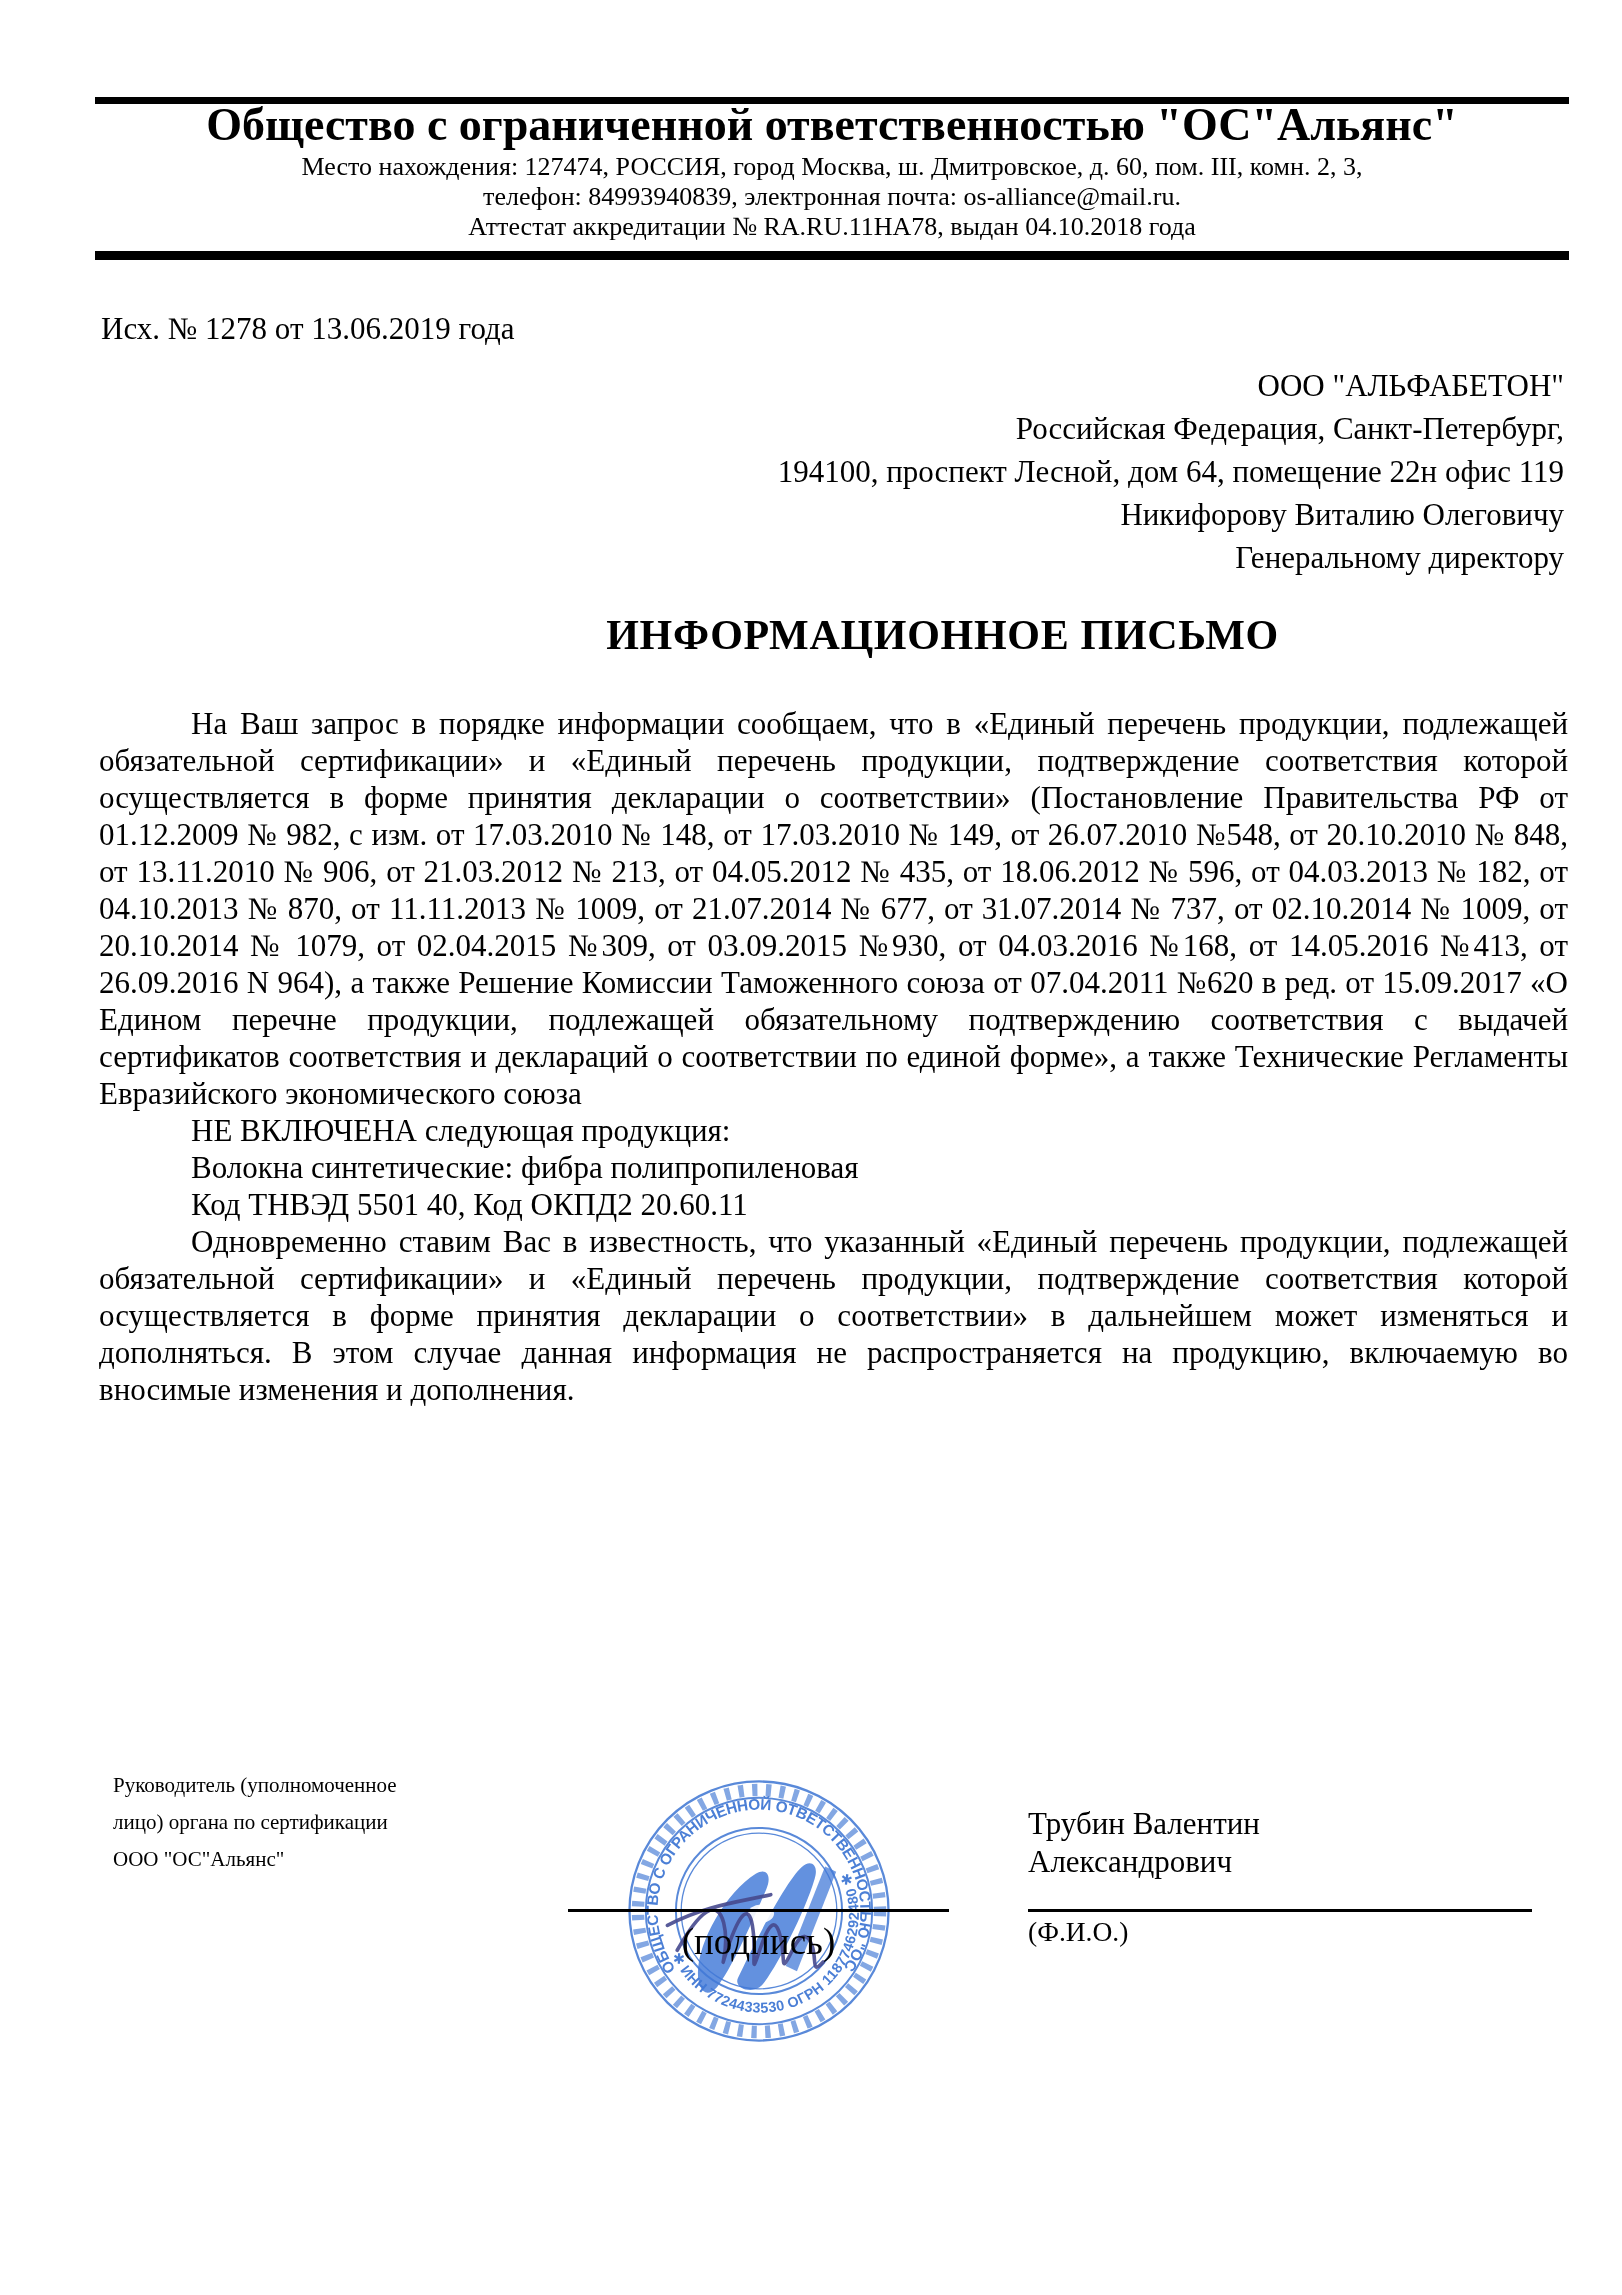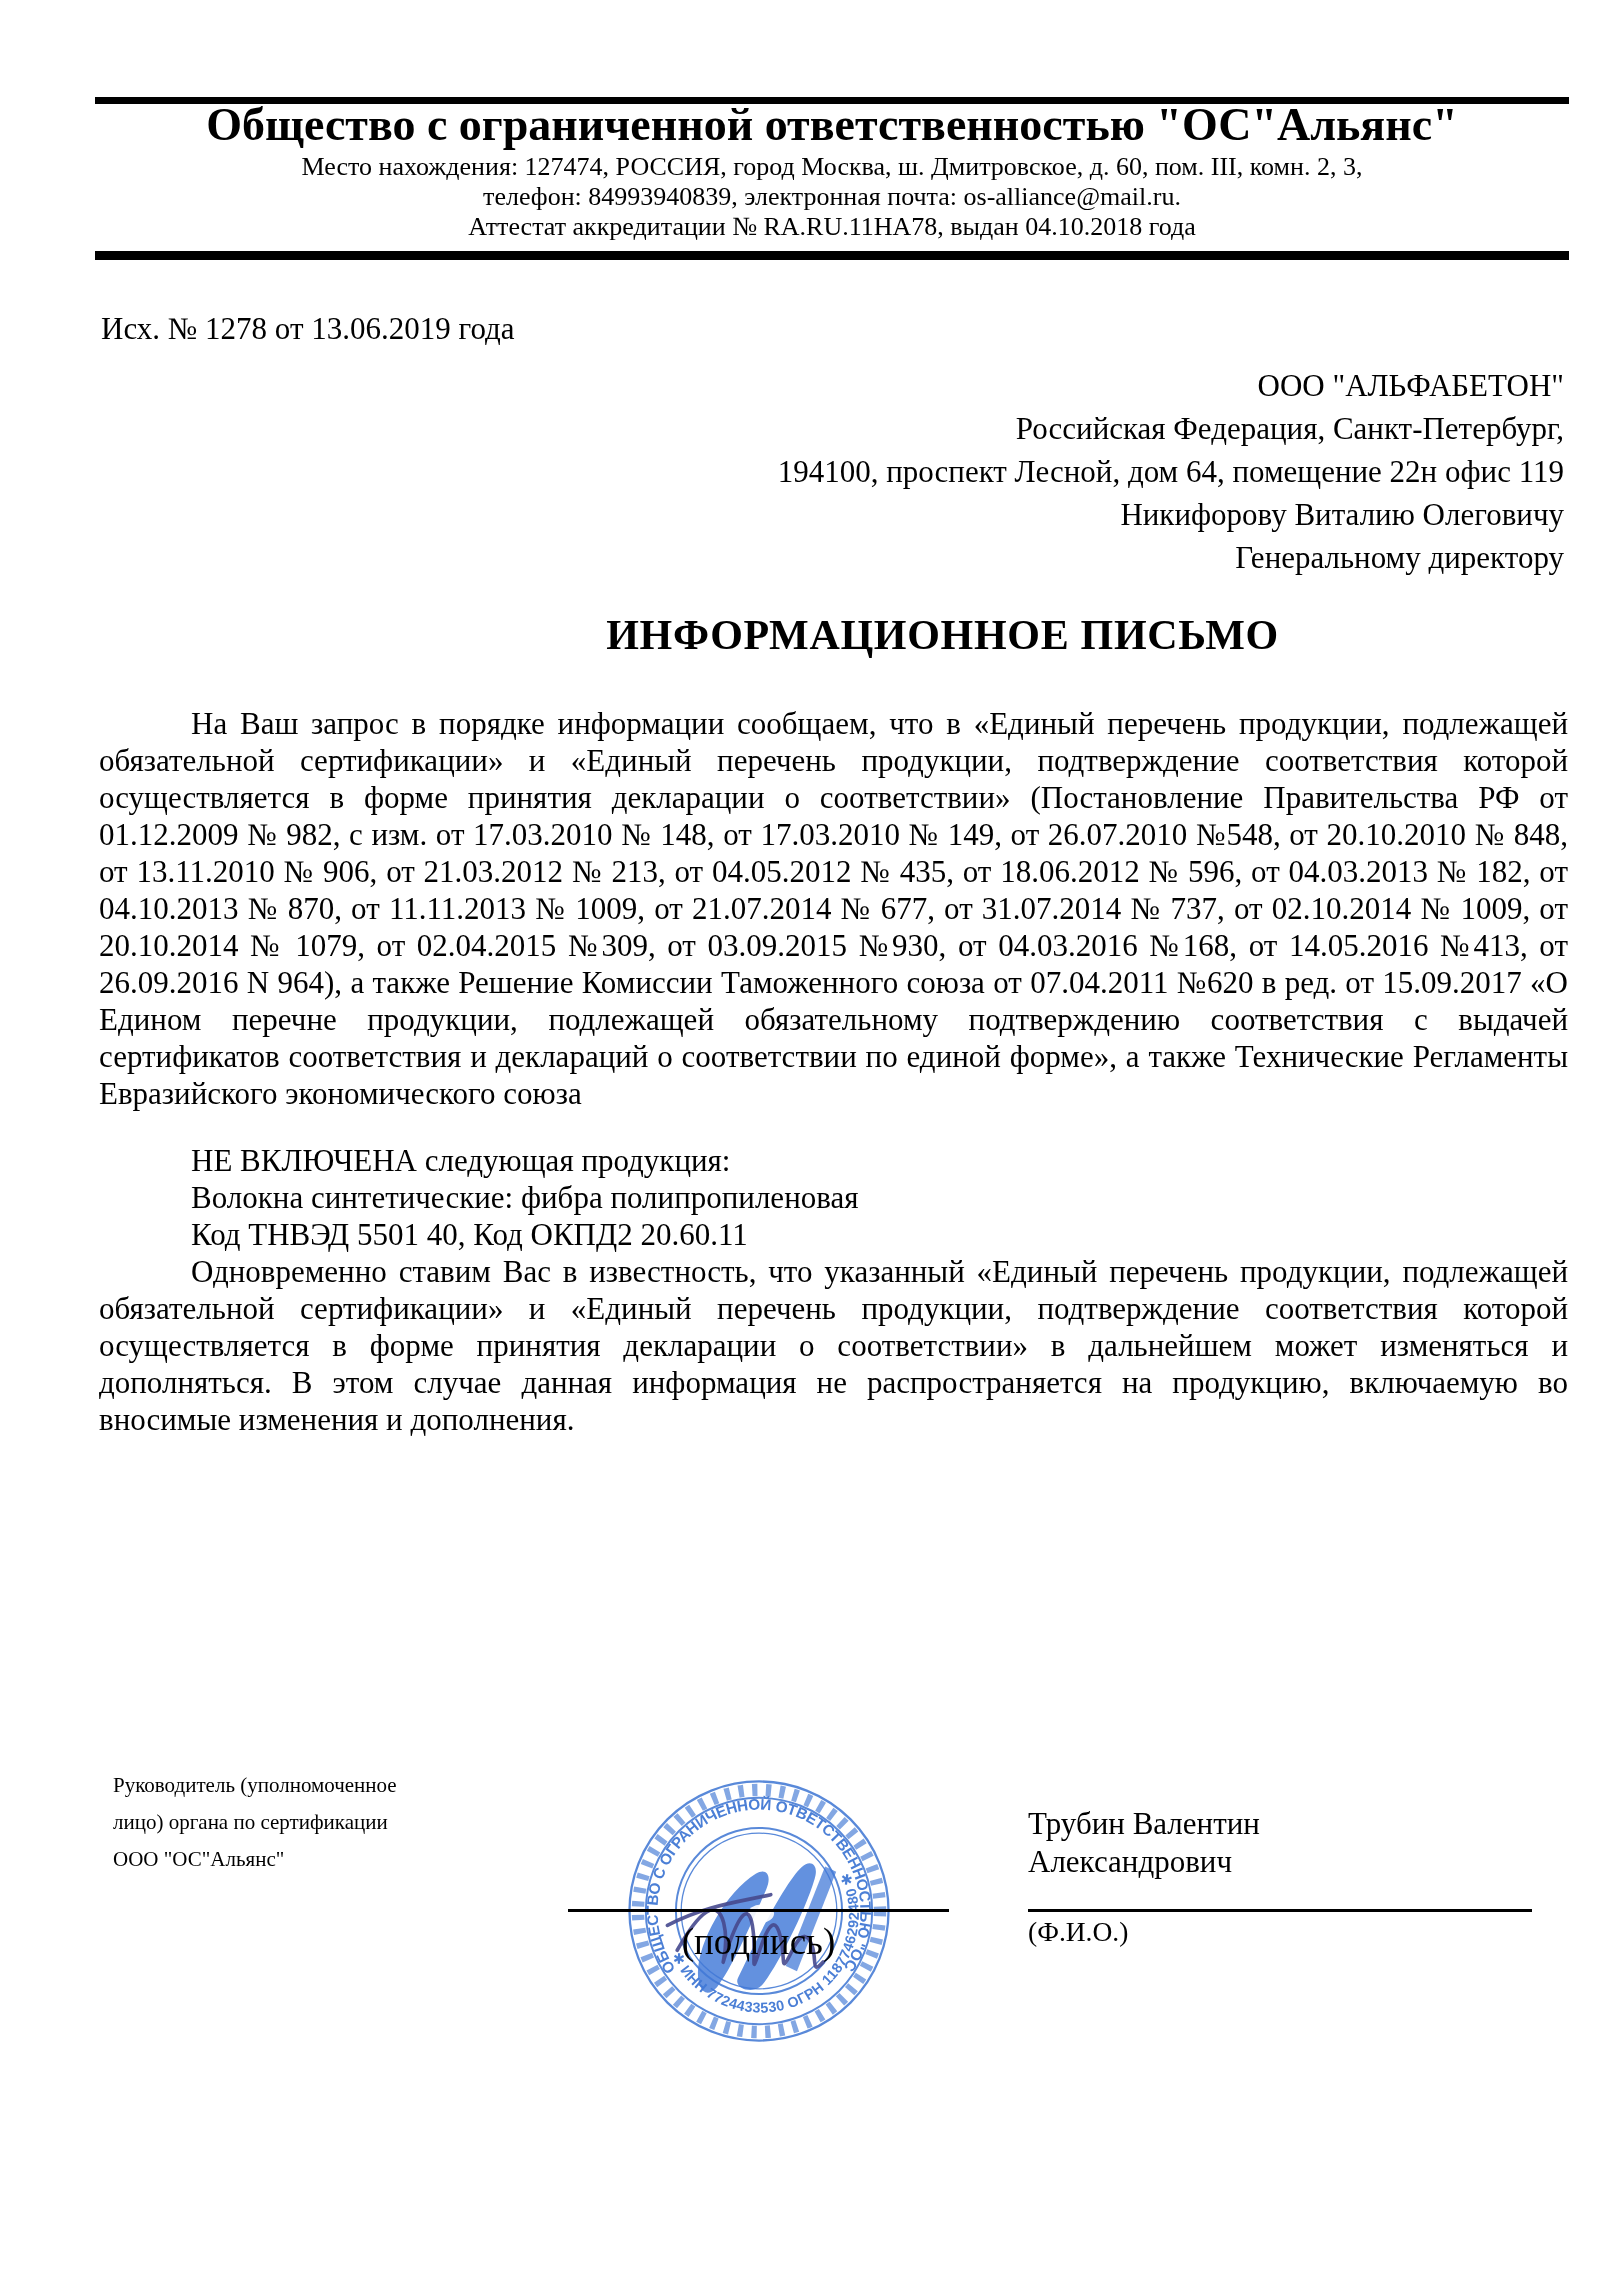--- a/index.html
+++ b/index.html
@@ -16,21 +16,21 @@
   .letterhead{left:95px;top:97px;width:1474px;text-align:center;}
   .lh-title{font-size:46px;font-weight:bold;line-height:55px;white-space:nowrap;}
   .lh-sub{font-size:26px;line-height:30px;}
   .ref-line{left:101px;top:311px;font-size:31px;}
   .recipient{left:654px;top:364px;width:910px;text-align:right;font-size:31px;line-height:43px;}
   .doc-title{left:99px;top:611px;width:1469px;text-align:center;padding-left:109px;box-sizing:content-box;
              font-size:42px;font-weight:bold;letter-spacing:0.7px;white-space:nowrap;}
   .body-text{left:99px;top:705px;width:1469px;font-size:31px;line-height:37px;}
   .body-text p{margin:0;text-align:justify;text-indent:92px;}
   .body-text p.plain{text-align:left;}
-  .body-text p.gap-before{margin-top:30px;}
+  .body-text p.gap-before{}
   .sig-left{left:113px;top:1767px;width:497px;font-size:21px;line-height:37px;}
   .sig-name{left:1028px;top:1805px;width:504px;text-align:left;font-size:31px;line-height:38px;}
   .sig-line-left{left:568px;top:1909px;width:381px;height:3.3px;background:#000;z-index:3;}
   .sig-line-right{left:1028px;top:1909px;width:504px;height:3.3px;background:#000;z-index:3;}
   .sig-caption-left{left:568px;top:1920px;width:381px;text-align:center;font-size:37px;z-index:3;}
   .sig-caption-right{left:1028px;top:1916px;width:504px;font-size:27.5px;z-index:3;}
   .stamp{left:602px;top:1754px;width:314px;height:314px;z-index:1;}
   .stamp text{font-family:"Liberation Sans","DejaVu Sans",sans-serif;font-weight:bold;}
 </style>
 </head>

